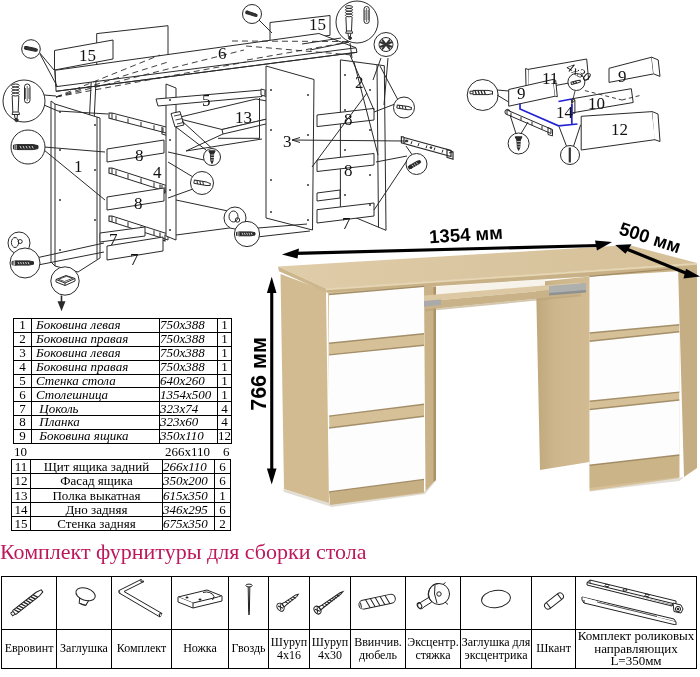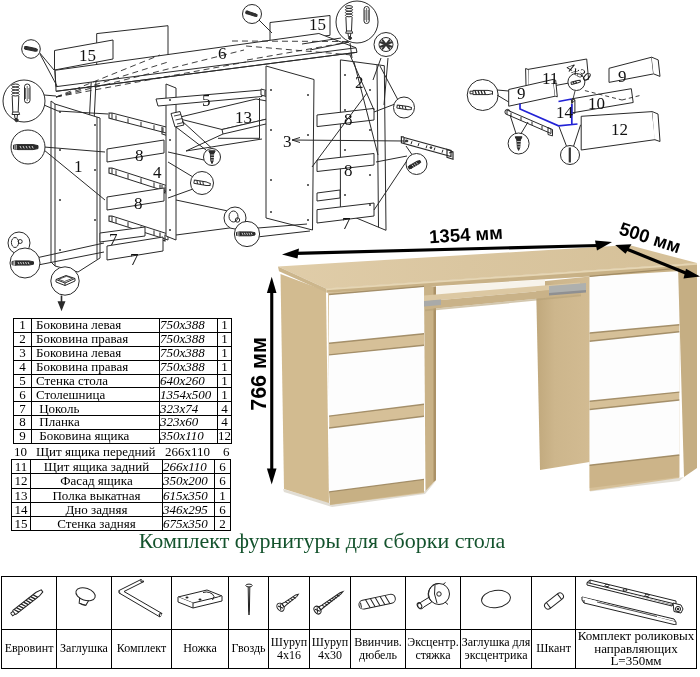--- a/index.html
+++ b/index.html
@@ -2,25 +2,25 @@
 <html><head><meta charset="utf-8">
 <style>
 html,body{margin:0;padding:0;}
 body{width:700px;height:677px;position:relative;background:#fff;font-family:"Liberation Serif",serif;overflow:hidden;}
 #art{position:absolute;left:0;top:0;}
 .parts1{position:absolute;left:13px;top:318px;border-collapse:collapse;font:13px "Liberation Serif",serif;color:#000;table-layout:fixed;}
 .parts1 td{border:1px solid #000;padding:0;height:12.9px;line-height:12.5px;overflow:hidden;white-space:nowrap;}
 .parts2{position:absolute;left:11px;top:459px;border-collapse:collapse;font:13px "Liberation Serif",serif;color:#000;table-layout:fixed;}
 .parts2 td{border:1px solid #000;padding:0;height:13.3px;line-height:13px;overflow:hidden;white-space:nowrap;}
 .cnum{text-align:center;}
-.cname{padding-left:4px !important;}
+.cname{padding-left:4px !important;font-style:italic;}
 .cname2{text-align:center;}
 .csize{text-align:left;font-style:italic;}
 .row10{position:absolute;left:13px;top:444px;width:225px;height:15px;font:13px "Liberation Serif",serif;}
-.hwtitle{position:absolute;left:0;top:528px;width:644px;text-align:center;font:22px "Liberation Serif",serif;color:#14532d;}
+.hwtitle{position:absolute;left:0;top:539px;width:644px;text-align:left;font:22px "Liberation Serif",serif;color:#be185d;}
 .hw{position:absolute;left:1px;top:576px;border-collapse:collapse;table-layout:fixed;font-family:"Liberation Serif",serif;color:#000;}
 .hw td{border:1px solid #000;padding:0;text-align:center;vertical-align:middle;overflow:hidden;}
 .hw .ic{height:50px;}
 .hw .nm{height:27px;font-size:12px;line-height:13px;margin-left:28px;}
 .hw .nm2{height:27px;font-size:13px;line-height:12.5px;}
 .hw .qt{height:19px;font-size:17px;}
 </style></head>
 <body>
 <svg id="art" width="700" height="677" viewBox="0 0 700 677" xmlns="http://www.w3.org/2000/svg">
 <defs>
@@ -443,21 +443,20 @@
 <tr>
         <td class="cnum">9</td>
         <td class="cname">&nbsp;Боковина ящика</td>
         <td class="csize">350х110</td>
         <td class="cnum">12</td>
       </tr>
 </tbody>
   </table>
 <div class="row10">
     <span style="position:absolute;left:1px;">10</span>
-    <span style="position:absolute;left:23px;">Щит ящика передний</span>
     <span style="position:absolute;left:152px;">266х110</span>
     <span style="position:absolute;left:210px;">6</span>
   </div>
 <table class="parts2">
 <colgroup>
       <col style="width:19px">
       <col style="width:132px">
       <col style="width:52px">
       <col style="width:16px">
     </colgroup>

